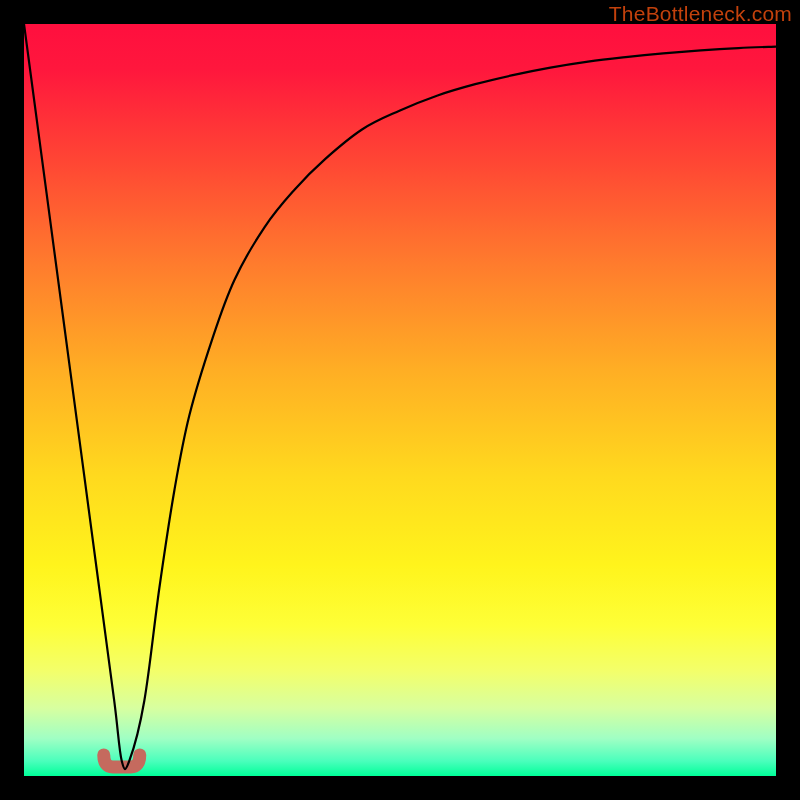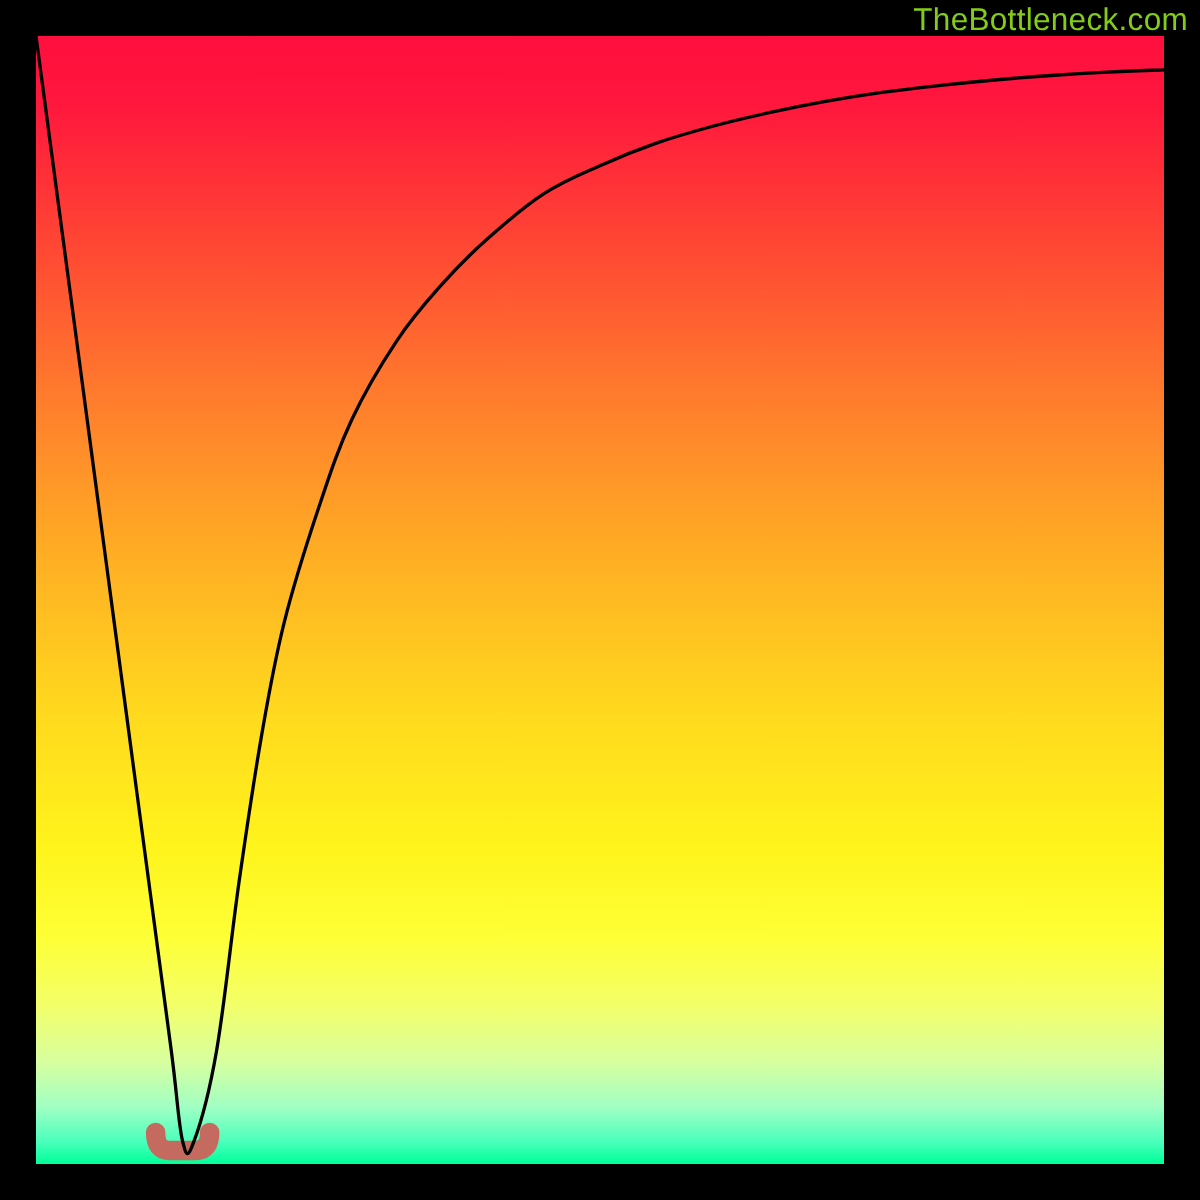--- a/index.html
+++ b/index.html
@@ -30,21 +30,21 @@
       #d7ffa0 91%,
       #a0ffc4 95%,
       #4bffbc 98%,
       #00ff99 100%
     );
   }
   .watermark {
     position: absolute;
     top: 2px;
     right: 8px;
-    color: #84cc16;
+    color: #c2410c;
     font-size: 21px;
     font-weight: 500;
     letter-spacing: 0.2px;
   }
   svg.curves {
     position: absolute;
     left: 0;
     top: 0;
     width: 752px;
     height: 752px;

